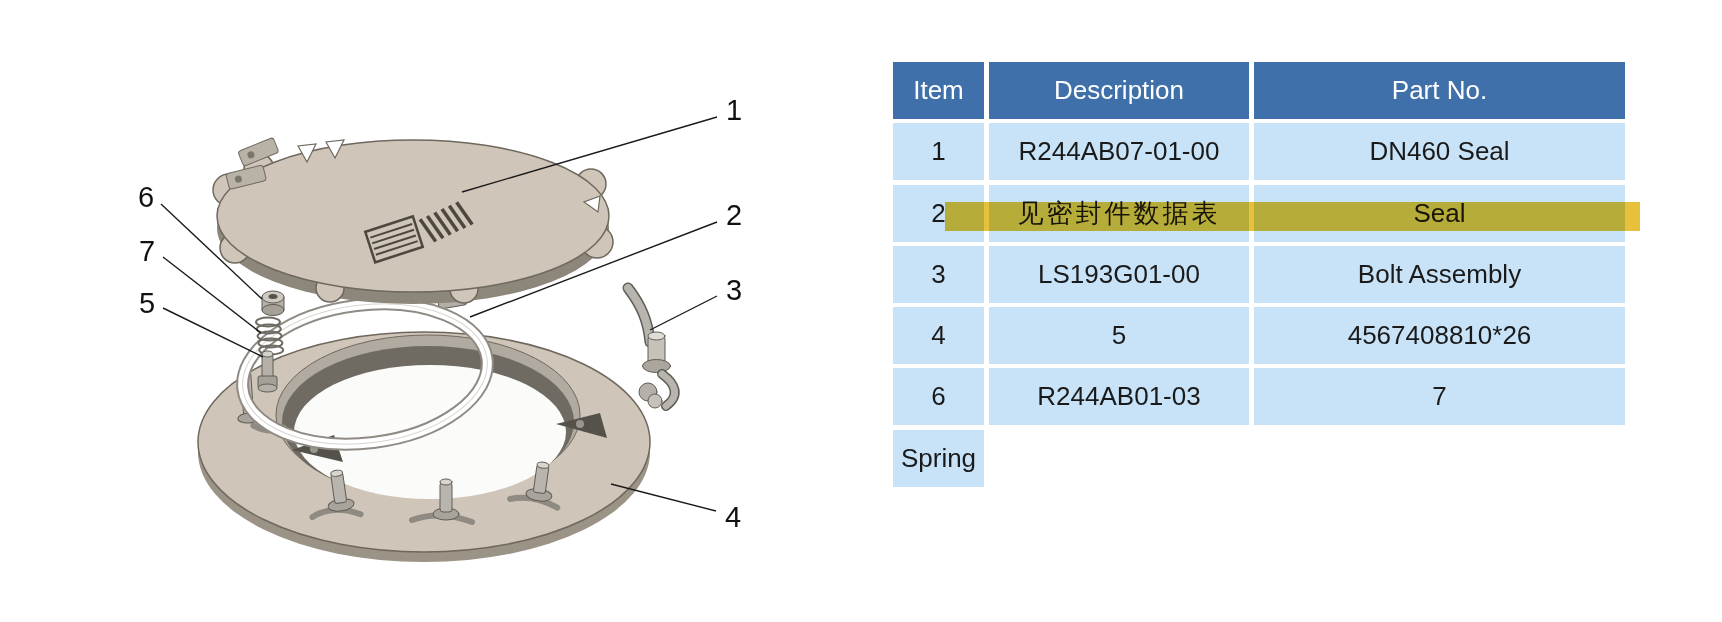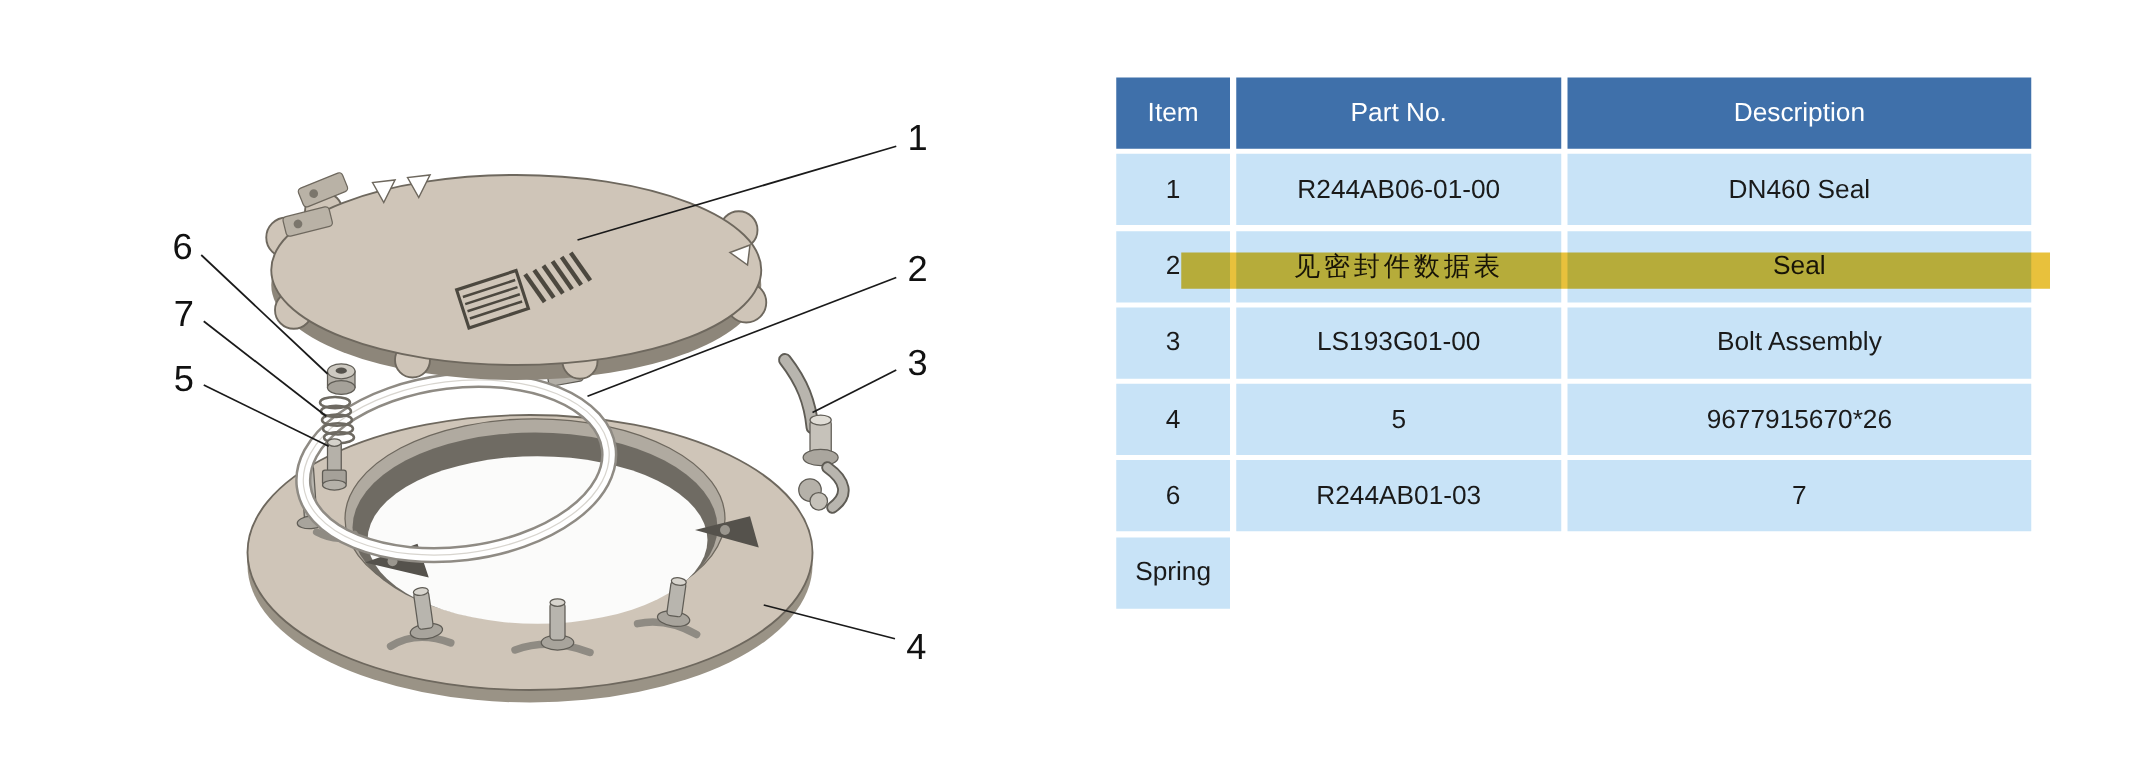--- a/index.html
+++ b/index.html
@@ -7,21 +7,21 @@
   .stage{position:relative;width:1722px;height:622px;background:#ffffff;overflow:hidden;}
   .diagram-svg{position:absolute;left:0;top:0;}
 
   
   .parts-table{
     position:absolute;left:893px;top:62px;width:732px;
     display:grid;
     grid-template-columns:91px 260px 371px;
     grid-template-rows:57px repeat(7,57px);
     column-gap:5px;row-gap:4.3px;
-    font-size:21px;color:#1a1a1a;
+    font-size:26px;color:#1a1a1a;
   }
   .cell{display:flex;align-items:center;justify-content:center;background:#c8e3f7;}
   .cell.head{background:#3f70aa;color:#ffffff;}
   .cell.cn{letter-spacing:3px;}
   .hl-green{background:#8cc63f;padding:3px 7px;}
   .yellow-marker{
     position:absolute;left:52px;top:140px;width:695px;height:29px;
     background:#e8c13c;mix-blend-mode:multiply;pointer-events:none;
   }
 </style>
@@ -179,39 +179,39 @@
       <text x="734" y="300">3</text>
       <text x="733" y="527">4</text>
       <text x="147" y="313">5</text>
       <text x="146" y="207">6</text>
       <text x="147" y="261">7</text>
     </g>
   </svg>
 
   <div class="parts-table">
     <div class="cell head">Item</div>
+    <div class="cell head">Description</div>
     <div class="cell head">Part No.</div>
-    <div class="cell head">Description</div>
 
     <div class="cell">1</div>
-    <div class="cell">R244AB06-01-00</div>
+    <div class="cell">R244AB07-01-00</div>
     <div class="cell">DN460 Seal</div>
 
     <div class="cell">2</div>
     <div class="cell cn">见密封件数据表</div>
     <div class="cell">Seal</div>
 
     <div class="cell">3</div>
     <div class="cell">LS193G01-00</div>
     <div class="cell">Bolt Assembly</div>
 
     <div class="cell">4</div>
 
     <div class="cell">5</div>
-    <div class="cell">9677915670*26</div>
+    <div class="cell">4567408810*26</div>
 
     <div class="cell">6</div>
     <div class="cell">R244AB01-03</div>
 
     <div class="cell">7</div>
     <div class="cell">Spring</div>
 
     <div class="yellow-marker"></div>
   </div>
 </div>

